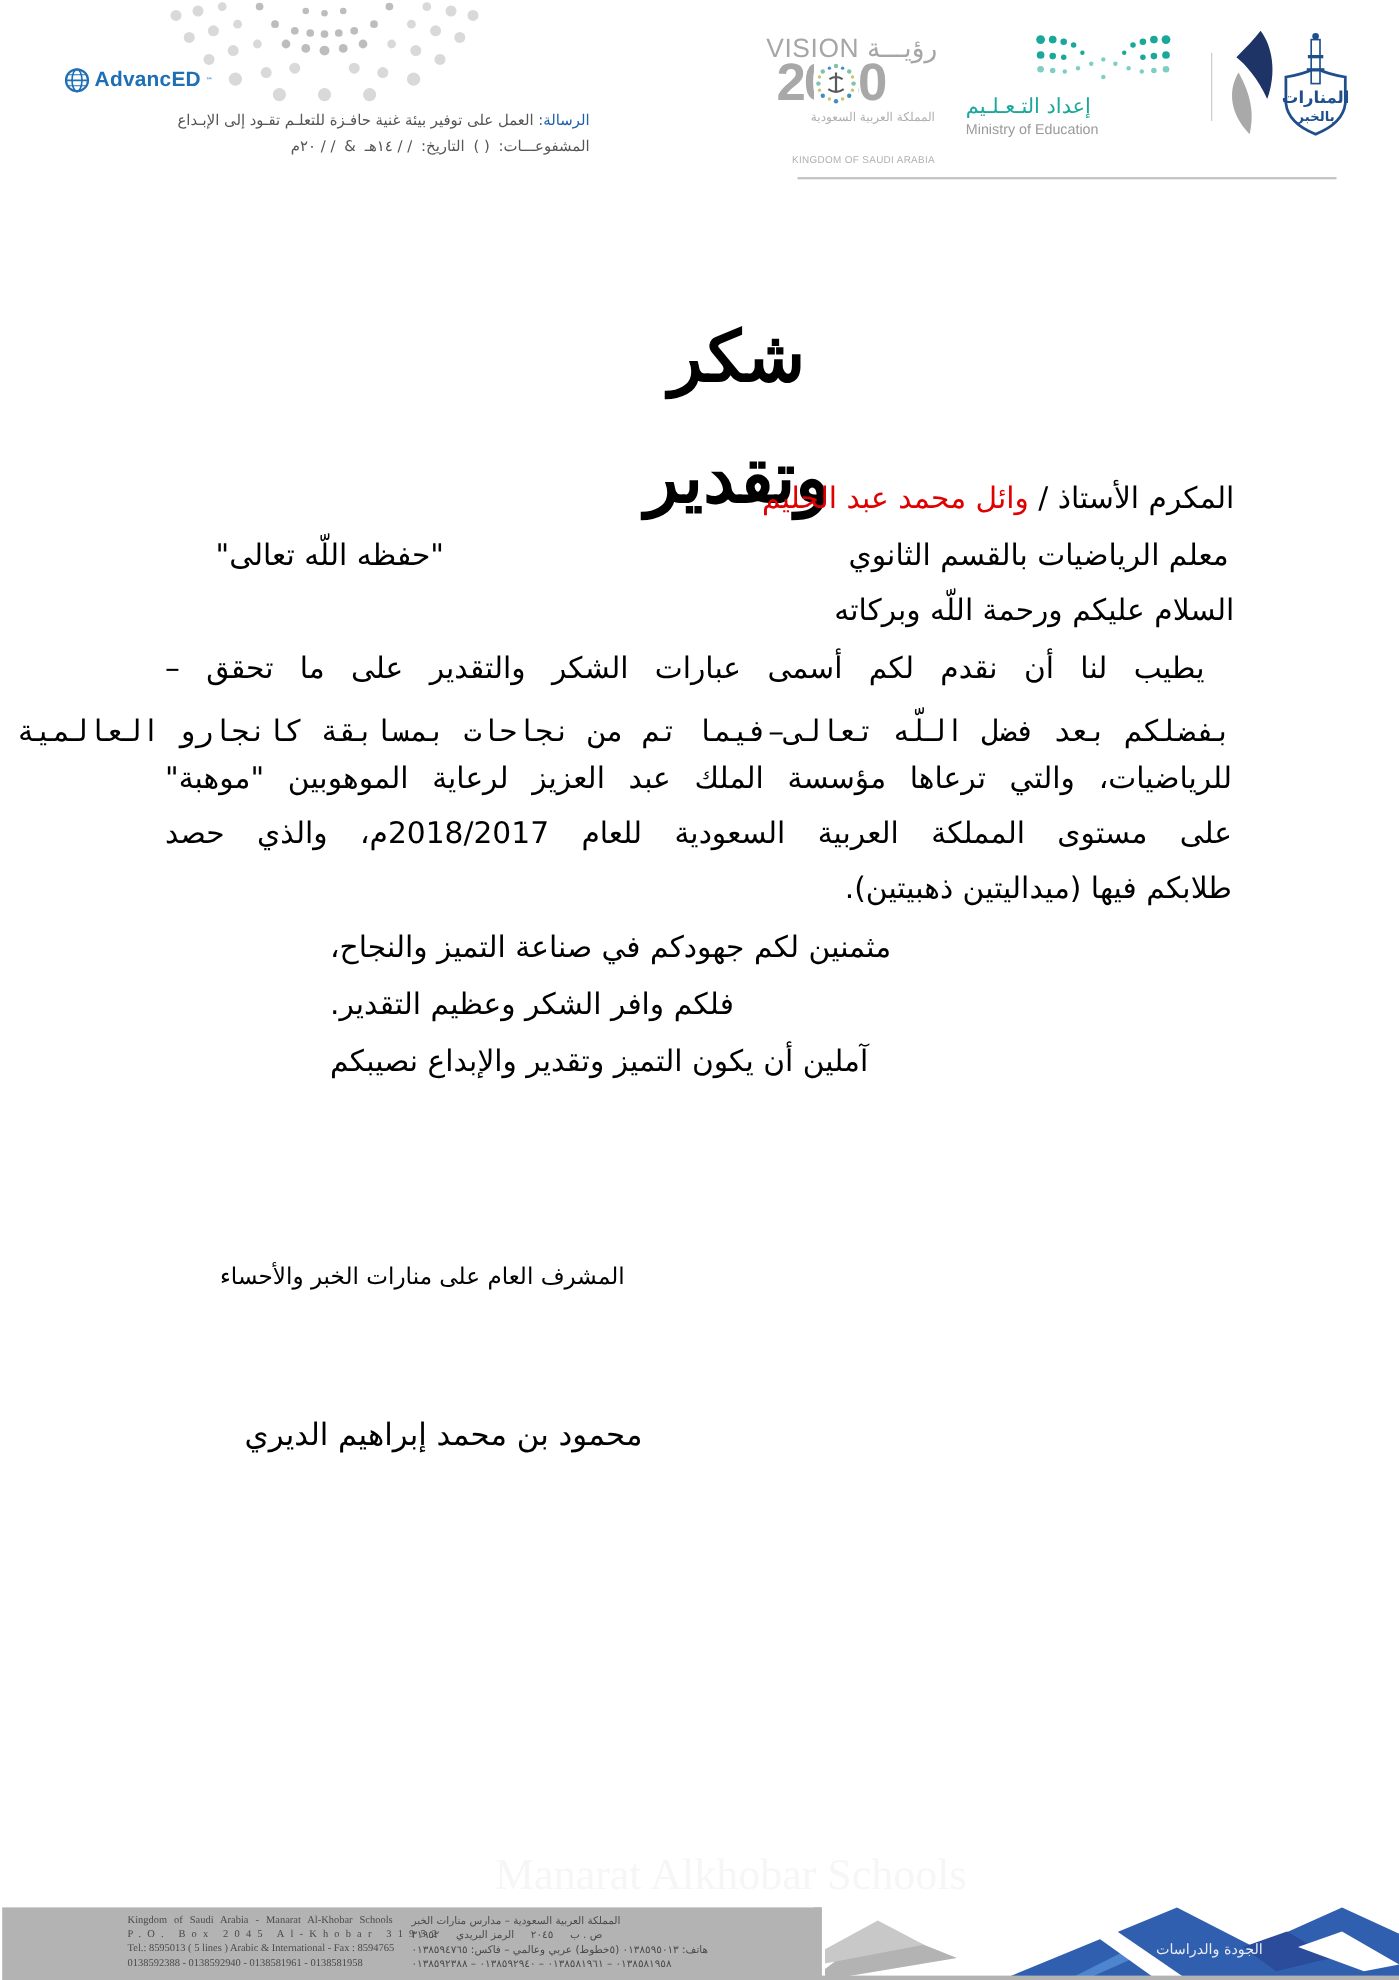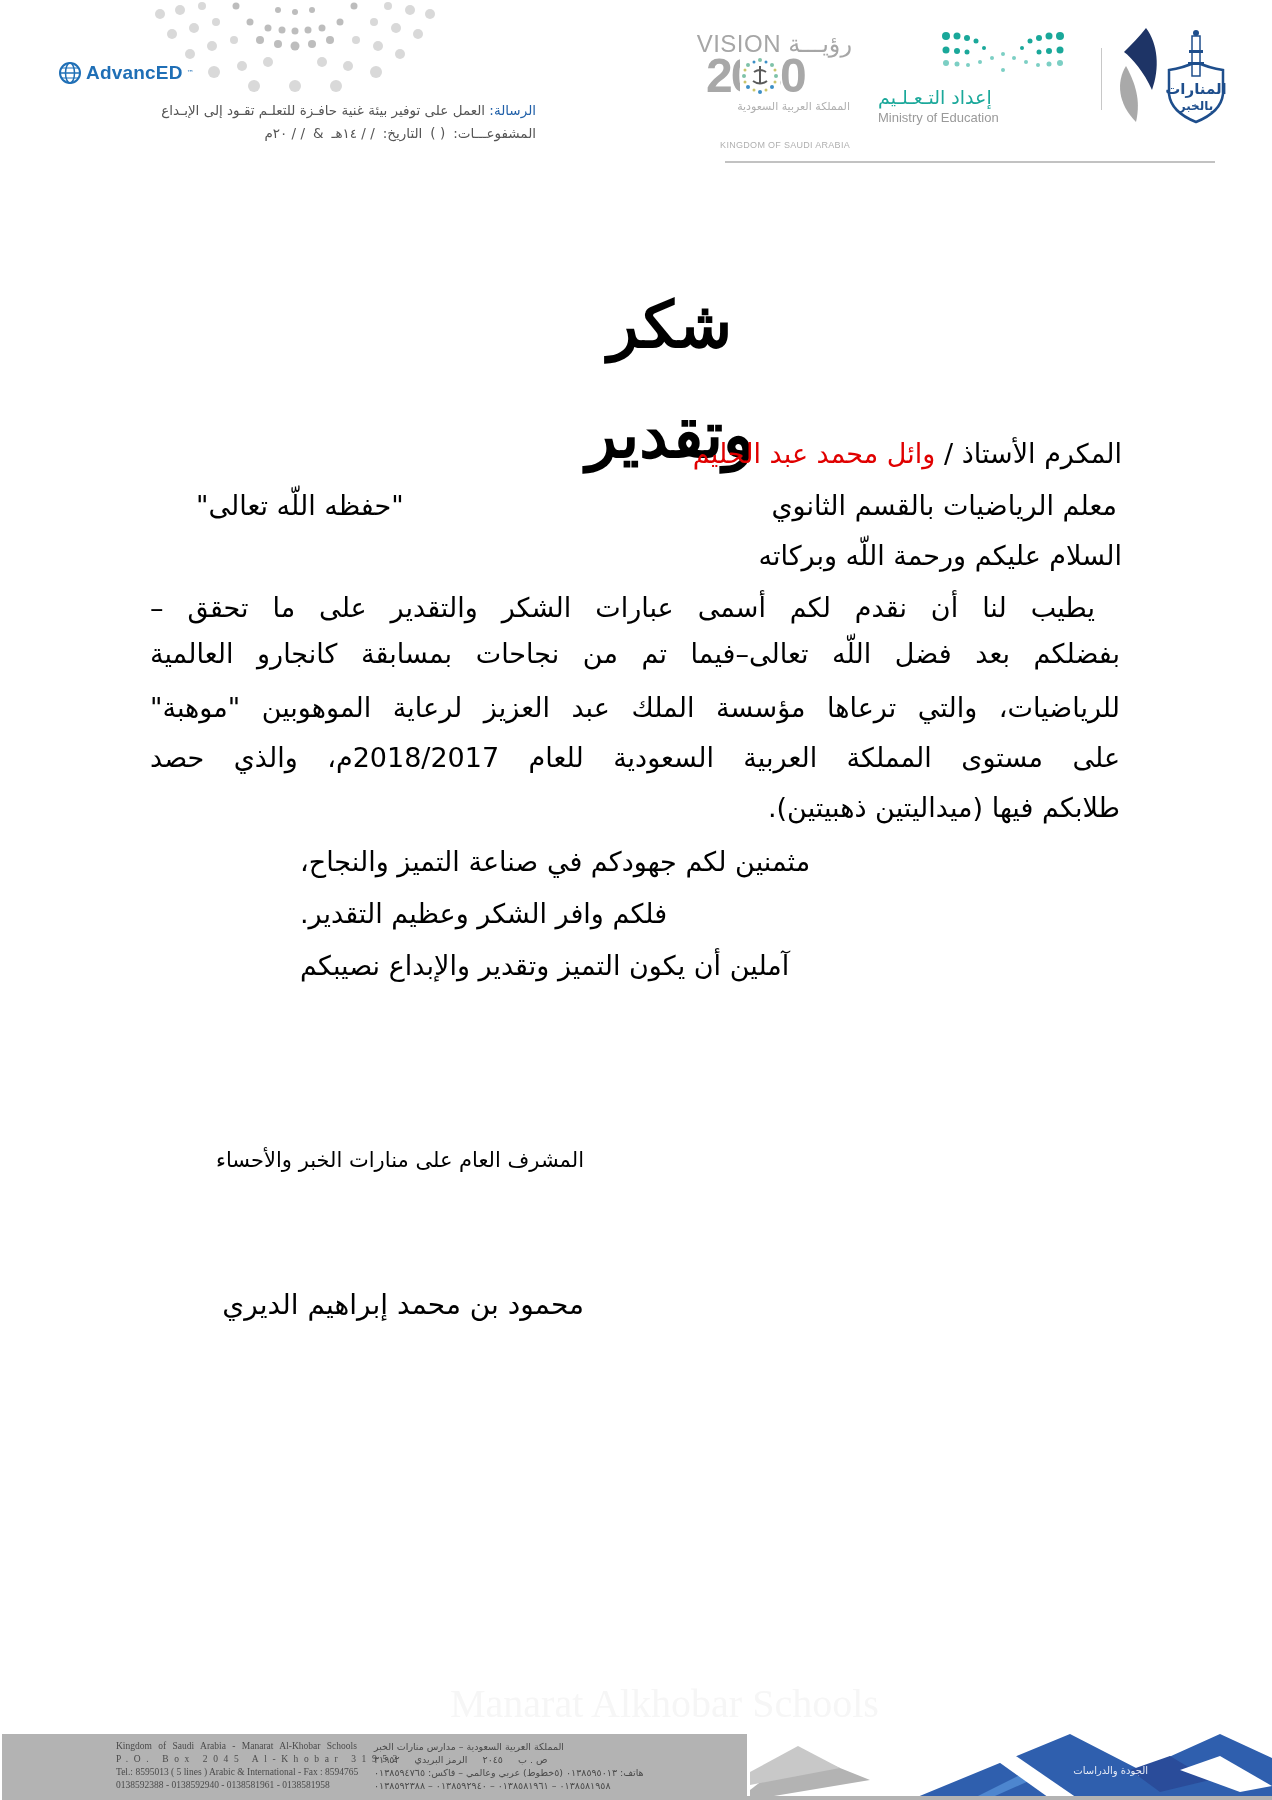--- a/index.html
+++ b/index.html
@@ -43,33 +43,33 @@
   .title { left: 520px; top: 270px; width: 300px; height: 120px; text-align: center; direction: rtl; font-family: "DejaVu Serif", serif; font-size: 64px; font-weight: bold; line-height: 110px; color: #000; letter-spacing: -2px; }
 
   
   .body-text { direction: rtl; font-family: "DejaVu Sans", sans-serif; color: #000; }
   .line { position: absolute; white-space: nowrap; font-size: 27px; line-height: 40px; }
   .red { color: #e00000; }
   .para { left: 150px; width: 970px; text-align: justify; text-align-last: justify; }
   .para.last { text-align-last: right; }
   .centered { left: 300px; width: 670px; text-align: left; }
 
-  .sig-title { left: 200px; top: 1148px; width: 384px; text-align: right; font-size: 21px; direction: rtl; white-space: nowrap; }
+  .sig-title { left: 200px; top: 1148px; width: 384px; text-align: left; font-size: 21px; direction: rtl; white-space: nowrap; }
   .sig-name { left: 170px; top: 1288px; width: 414px; text-align: right; font-size: 28px; direction: rtl; white-space: nowrap; }
 
   
   .watermark { left: 450px; top: 1680px; width: 400px; text-align: center; font-family: "Liberation Serif", serif; font-size: 40px; color: #f6f6f6; white-space: nowrap; }
   .footer-bar { left: 2px; top: 1734px; width: 745px; height: 66px; background: #b3b3b3; }
   .footer-en { left: 84px; top: 1740px; width: 272px; font-family: Liberation Serif, serif; font-size: 9.5px; line-height: 13px; color: #4a4a4a; margin-left: 32px; }
   .footer-en div { white-space: nowrap; }
   .footer-en .spread { letter-spacing: 5.6px; }
   .footer-ar { left: 374px; top: 1740px; width: 274px; direction: rtl; text-align: left; font-size: 9.5px; line-height: 13px; color: #4a4a4a; }
   .footer-ar div { white-space: nowrap; }
   .footer-art { left: 740px; top: 1730px; width: 532px; height: 70px; }
-  .footer-badge { left: 1088px; top: 1765px; width: 60px; text-align: center; direction: rtl; font-size: 10px; color: #e8ecf6; white-space: nowrap; }
+  .footer-badge { left: 1088px; top: 1765px; width: 60px; text-align: center; direction: rtl; font-size: 13px; color: #e8ecf6; white-space: nowrap; }
 </style>
 </head>
 <body>
 
 <svg class="abs dots" viewBox="0 0 290 95">
   <g fill="#d9d9d9">
     <circle cx="10" cy="14" r="5"></circle>
       <circle cx="30" cy="10" r="5"></circle>
       <circle cx="52" cy="6" r="4"></circle>
     <circle cx="238" cy="6" r="4"></circle>
@@ -241,21 +241,21 @@
 <div class="body-text">
   <div class="line" style="right:150px; top:434px;">
     <span>المكرم الأستاذ /</span>
     <span class="red">وائل محمد عبد الحليم</span>
   </div>
   <div class="line" style="right:155px; top:486px;">معلم الرياضيات بالقسم الثانوي</div>
   <div class="line" style="left:196px; top:486px;">"حفظه اللّه تعالى"</div>
   <div class="line" style="right:150px; top:536px;">السلام عليكم ورحمة اللّه وبركاته</div>
 
   <div class="line para" style="top:588px; padding-right:0; width:945px; left:150px;">يطيب لنا أن نقدم لكم أسمى عبارات الشكر والتقدير على ما تحقق –</div>
-  <div class="line para" style="top:634px;">بفضلكم بعد فضل اللّه تعالى–فيما تم من نجاحات بمسابقة كانجارو العالمية</div>
+  <div class="line para" style="top:648px;font-family:Liberation Mono, monospace;">بفضلكم بعد فضل اللّه تعالى–فيما تم من نجاحات بمسابقة كانجارو العالمية</div>
   <div class="line para" style="top:688px;">للرياضيات، والتي ترعاها مؤسسة الملك عبد العزيز لرعاية الموهوبين "موهبة"</div>
   <div class="line para" style="top:738px;">على مستوى المملكة العربية السعودية للعام 2018/2017م، والذي حصد</div>
   <div class="line para last" style="top:788px;">طلابكم فيها (ميداليتين ذهبيتين).</div>
 
   <div class="line centered" style="top:842px;">مثمنين لكم جهودكم في صناعة التميز والنجاح،</div>
   <div class="line centered" style="top:894px;">فلكم وافر الشكر وعظيم التقدير.</div>
   <div class="line centered" style="top:946px;">آملين أن يكون التميز وتقدير والإبداع نصيبكم</div>
 </div>
 
 <div class="abs sig-title">المشرف العام على منارات الخبر والأحساء</div>

